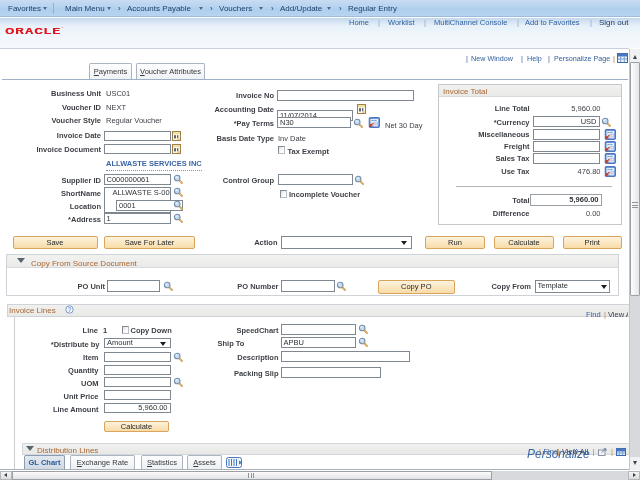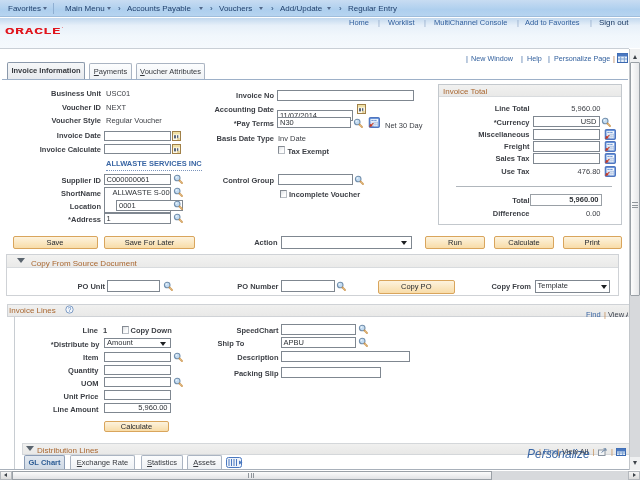--- a/index.html
+++ b/index.html
@@ -65,23 +65,20 @@
 <div style="left:613px;top:54px;font-size:7.5px;color:#a96a3a;">|</div>
 <div style="left:617px;top:53px;width:11px;height:10px;">
       <svg width="11" height="10">
         <rect x="0.5" y="0.5" width="10" height="9" fill="#e8f0fa" stroke="#3a68b0"></rect>
         <rect x="0.5" y="0.5" width="10" height="3" fill="#4a78c0"></rect>
         <line x1="3.7" y1="3.5" x2="3.7" y2="9" stroke="#7aa0d0"></line>
         <line x1="7.3" y1="3.5" x2="7.3" y2="9" stroke="#7aa0d0"></line>
         <line x1="1" y1="6.0" x2="10" y2="6.0" stroke="#7aa0d0"></line>
       </svg>
     </div>
-<div style="left:7px;top:62px;width:78px;height:17px;background:linear-gradient(#f6f7f8,#e7eaee);
- border:1px solid #8b99ab;border-bottom:none;border-radius:2px 2px 0 0;
- font-size:7.5px;font-weight:bold;color:#35383d;text-align:center;line-height:16px;">Invoice Information</div>
 <div style="left:89px;top:63px;width:43px;height:16px;background:linear-gradient(#fcfdfe,#eff2f5);
  border:1px solid #aab4c2;border-bottom:none;border-radius:2px 2px 0 0;
  font-size:7.5px;color:#35383d;text-align:center;line-height:15px;"><u>P</u>ayments</div>
 <div style="left:136px;top:63px;width:69px;height:16px;background:linear-gradient(#fcfdfe,#eff2f5);
  border:1px solid #aab4c2;border-bottom:none;border-radius:2px 2px 0 0;
  font-size:7.5px;color:#35383d;text-align:center;line-height:15px;"><u>V</u>oucher Attributes</div>
 <div style="left:2px;top:78.5px;width:626px;height:1px;background:#9db0c8;"></div>
 <div class="lb" style="left:6px;top:90px;width:95px;">Business Unit</div>
 <div class="tx" style="left:106px;top:90px;">USC01</div>
 <div class="lb" style="left:6px;top:103.5px;width:95px;">Voucher ID</div>
@@ -92,21 +89,21 @@
 <div class="in" style="left:103.5px;top:130.5px;width:67px;height:10.5px;line-height:9.0px;"></div>
 <div style="left:172px;top:130.5px;width:9px;height:10px;">
       <svg width="9" height="10">
         <rect x="0.5" y="0.5" width="8" height="9" fill="#fdf8e7" stroke="#a08048"></rect>
         <rect x="1" y="1" width="7" height="2.4" fill="#efe0a6"></rect>
         <rect x="2.2" y="4.2" width="1.6" height="3.2" fill="#31415c"></rect>
         <rect x="5" y="4.2" width="1.3" height="3.2" fill="#4e5f80"></rect>
         <rect x="5.2" y="6.8" width="2.4" height="2.2" fill="#e3cf96"></rect>
       </svg>
     </div>
-<div class="lb" style="left:6px;top:145.5px;width:95px;">Invoice Calculate</div>
+<div class="lb" style="left:6px;top:145.5px;width:95px;">Invoice Document</div>
 <div class="in" style="left:103.5px;top:143.5px;width:67px;height:10.5px;line-height:9.0px;"></div>
 <div style="left:172px;top:143.5px;width:9px;height:10px;">
       <svg width="9" height="10">
         <rect x="0.5" y="0.5" width="8" height="9" fill="#fdf8e7" stroke="#a08048"></rect>
         <rect x="1" y="1" width="7" height="2.4" fill="#efe0a6"></rect>
         <rect x="2.2" y="4.2" width="1.6" height="3.2" fill="#31415c"></rect>
         <rect x="5" y="4.2" width="1.3" height="3.2" fill="#4e5f80"></rect>
         <rect x="5.2" y="6.8" width="2.4" height="2.2" fill="#e3cf96"></rect>
       </svg>
     </div>

